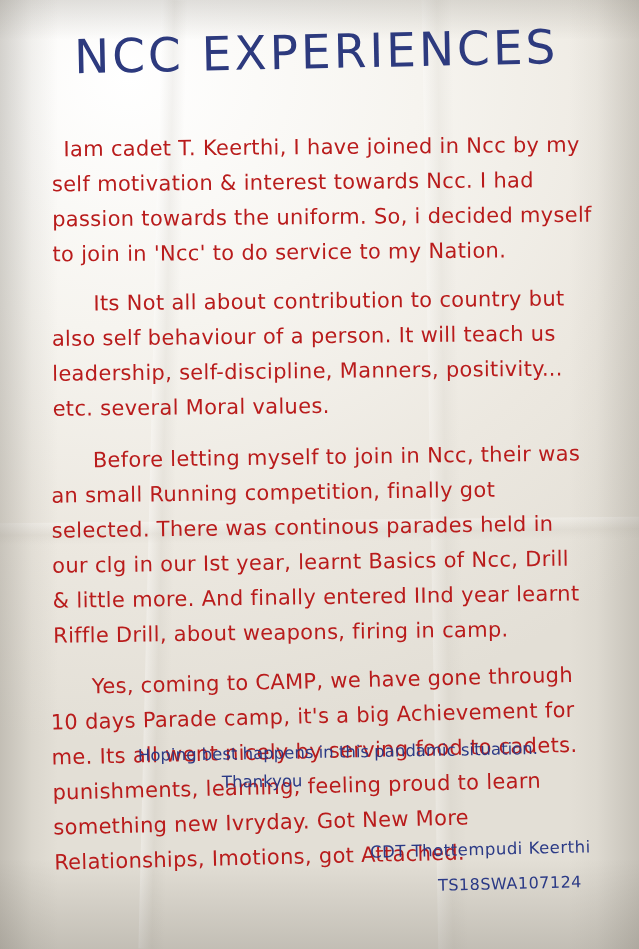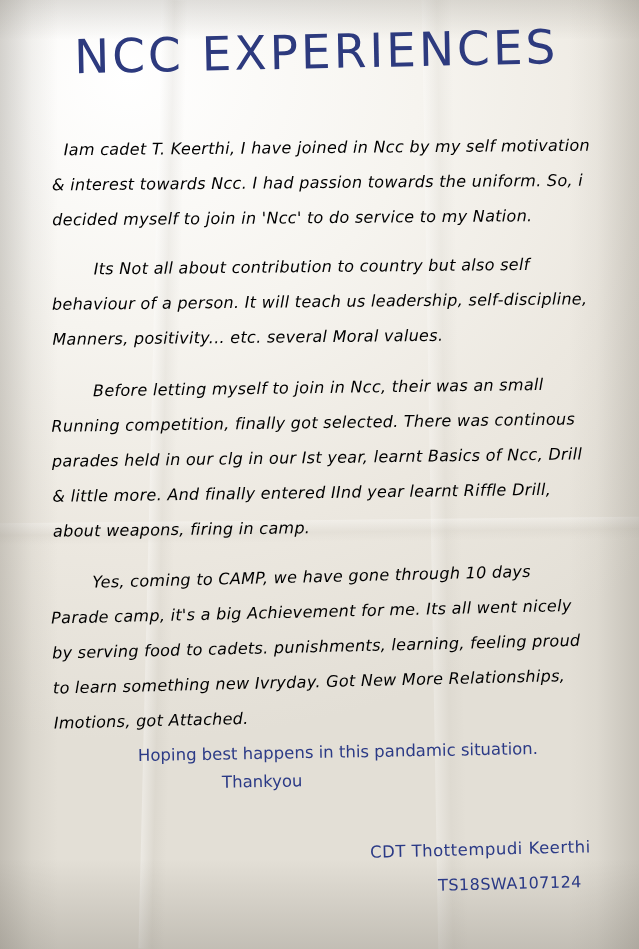--- a/index.html
+++ b/index.html
@@ -74,25 +74,24 @@
     letter-spacing: 3px;
     color: #2d3a7e;
     transform: rotate(-1.2deg);
     white-space: nowrap;
   }
 
   .body-text {
     left: 52px;
     top: 130px;
     width: 540px;
-    font-size: 16px;
+    font-size: 21px;
     line-height: 35px;
-    color: #000000;
+    color: #b91c1c;
     letter-spacing: .3px;
-    font-style: italic;
   }
   .para {
     margin: 0 0 12px 0;
     text-indent: 42px;
   }
   .para.p1 { text-indent: 12px; transform: rotate(-0.5deg); }
   .para.p2 { transform: rotate(-0.6deg); margin-top: 14px; }
   .para.p3 { transform: rotate(-0.8deg); margin-top: 16px; }
   .para.p4 { transform: rotate(-1.4deg); margin-top: 14px; }
 

